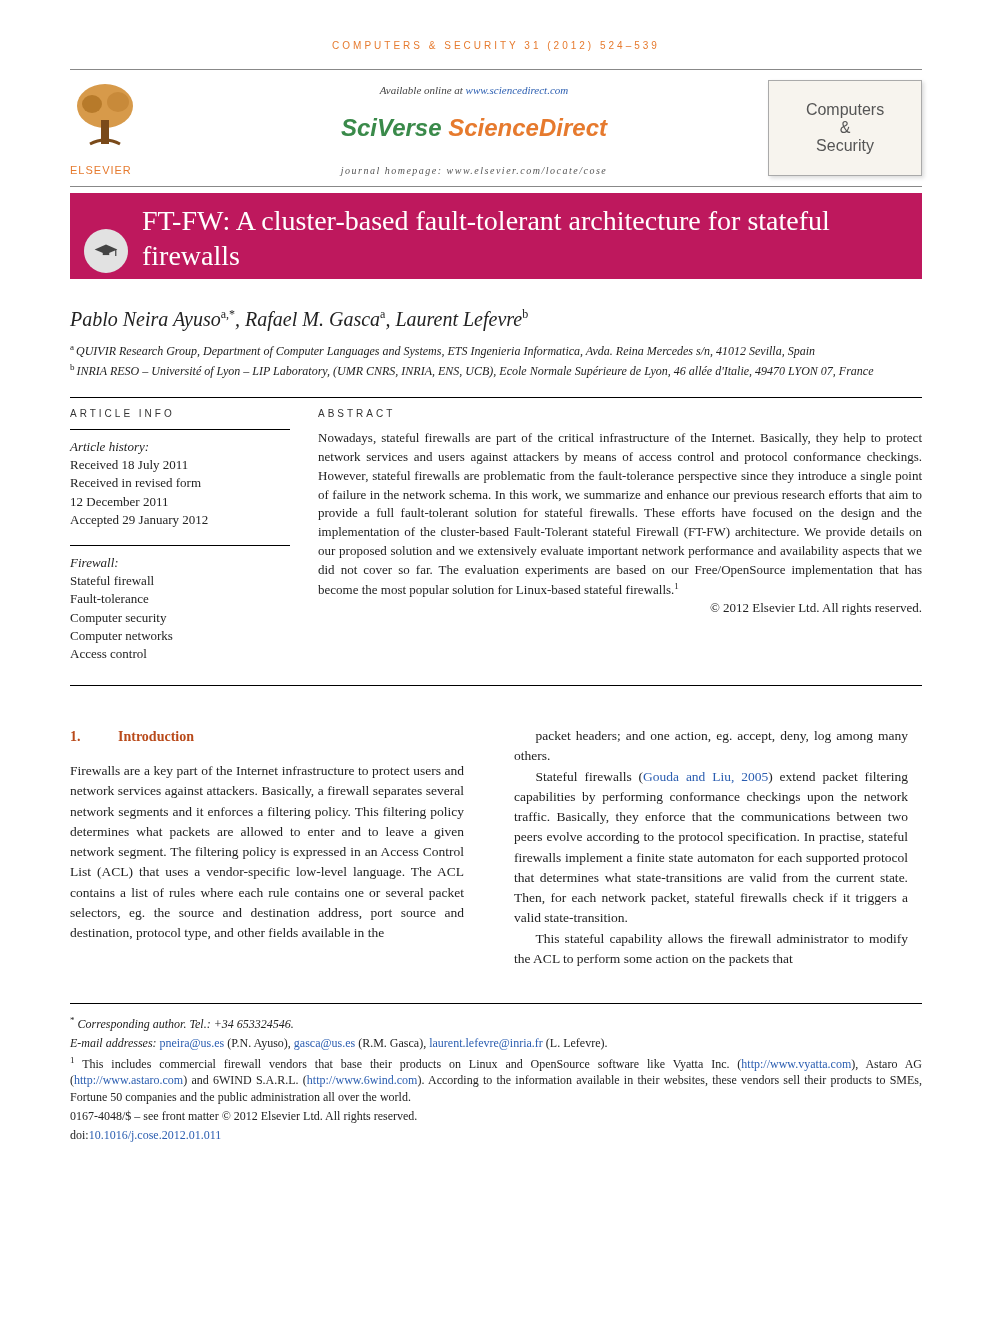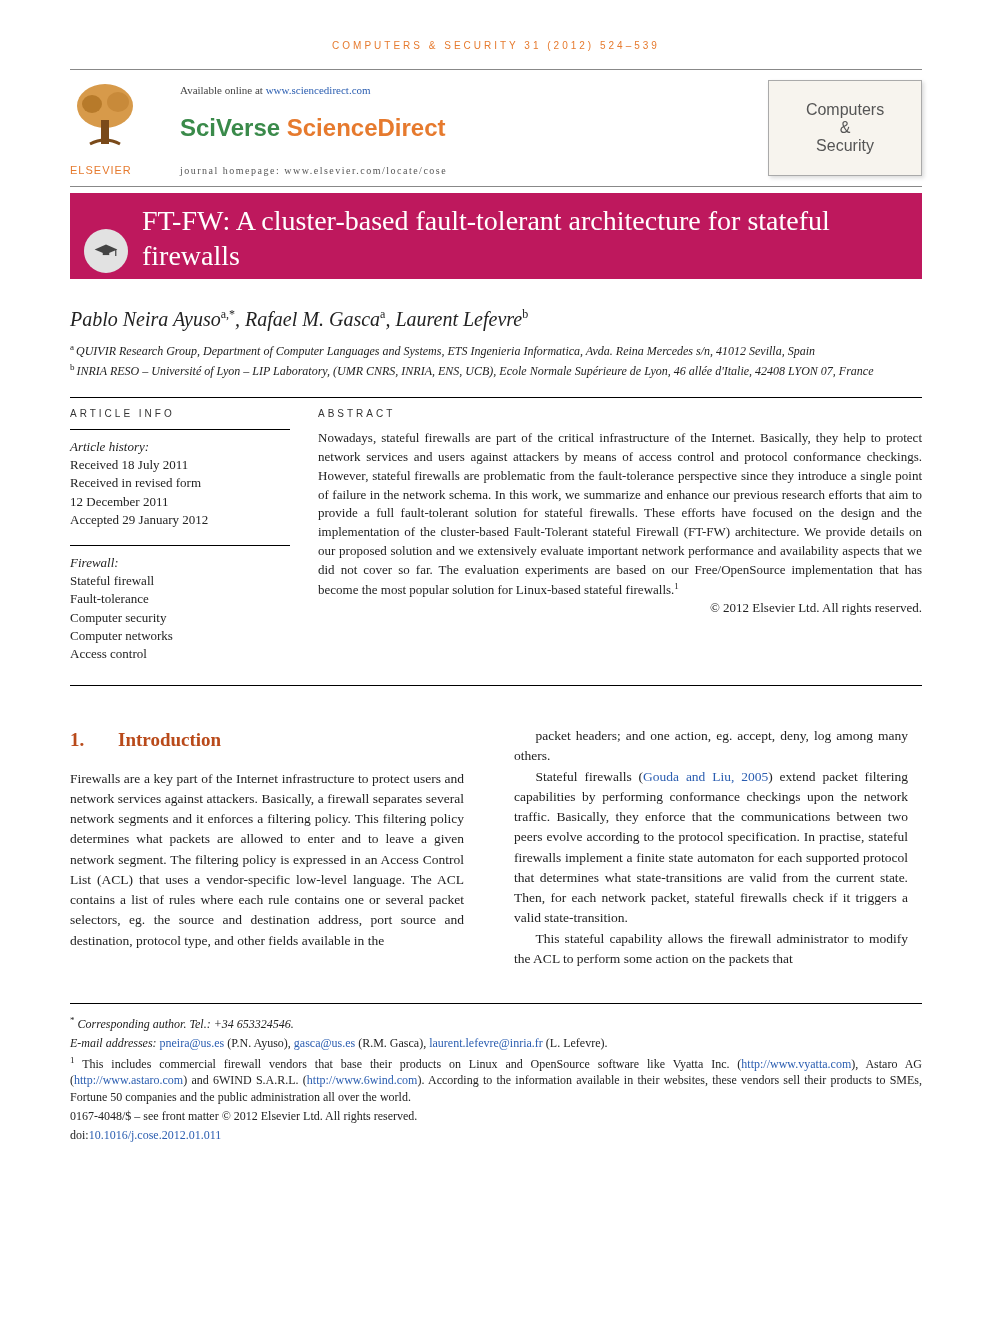--- a/index.html
+++ b/index.html
@@ -43,24 +43,25 @@
     margin-bottom: 4px;
   }
   .elsevier-text {
     font-family: Arial, sans-serif;
     font-size: 11px;
     color: #e67a2e;
     letter-spacing: 1px;
   }
   .center-col {
     flex: 1;
-    text-align: left;
+    text-align: center;
     display: flex;
     flex-direction: column;
     justify-content: space-between;
+    font-style: italic;
   }
   .avail-online {
     font-size: 11px;
     color: #444;
     margin-top: 4px;
   }
   .avail-online .link { color: #2a5db0; }
   .sciverse {
     font-size: 24px;
     font-weight: bold;
@@ -162,21 +163,21 @@
   .copyright { text-align: right; font-size: 13px; }
   hr.sep2 { border: none; border-top: 1px solid #000; margin: 6px 0 40px; }
   .body-cols {
     column-count: 2;
     column-gap: 36px;
     font-size: 13.5px;
     line-height: 1.5;
     text-align: justify;
   }
   .body-cols h2 {
-    font-size: 19px;
+    font-size: 14px;
     color: #b94a1a;
     margin: 0 0 14px 0;
     break-after: avoid;
   }
   .body-cols h2 .num { display:inline-block; width: 48px; }
   .body-cols p { margin: 0 14px 0 0; }
   .body-cols p + p { text-indent: 1.6em; }
   .link { color: #2a5db0; }
   .footnotes {
     border-top: 1px solid #000;
@@ -241,21 +242,21 @@
   <div class="authors">
     <span>Pablo Neira Ayuso</span><span class="sup">a,*</span>,
     <span>Rafael M. Gasca</span><span class="sup">a</span>,
     <span>Laurent Lefevre</span><span class="sup">b</span>
   </div>
 
   <div class="affil">
     <span class="sup">a</span><span>QUIVIR Research Group, Department of Computer Languages and Systems, ETS Ingenieria Informatica, Avda. Reina Mercedes s/n, 41012 Sevilla, Spain</span>
   </div>
   <div class="affil">
-    <span class="sup">b</span><span>INRIA RESO – Université of Lyon – LIP Laboratory, (UMR CNRS, INRIA, ENS, UCB), Ecole Normale Supérieure de Lyon, 46 allée d'Italie, 42408 LYON 07, France</span>
+    <span class="sup">b</span><span>INRIA RESO – Université of Lyon – LIP Laboratory, (UMR CNRS, INRIA, ENS, UCB), Ecole Normale Supérieure de Lyon, 46 allée d'Italie, 49470 LYON 07, France</span>
   </div>
 
   <hr class="sep">
 
   <div class="info-abstract">
     <div class="info-col">
       <div class="sec-head">ARTICLE INFO</div>
       <div class="info-block">
         <div class="it">Article history:</div>
         <div>Received 18 July 2011</div>

